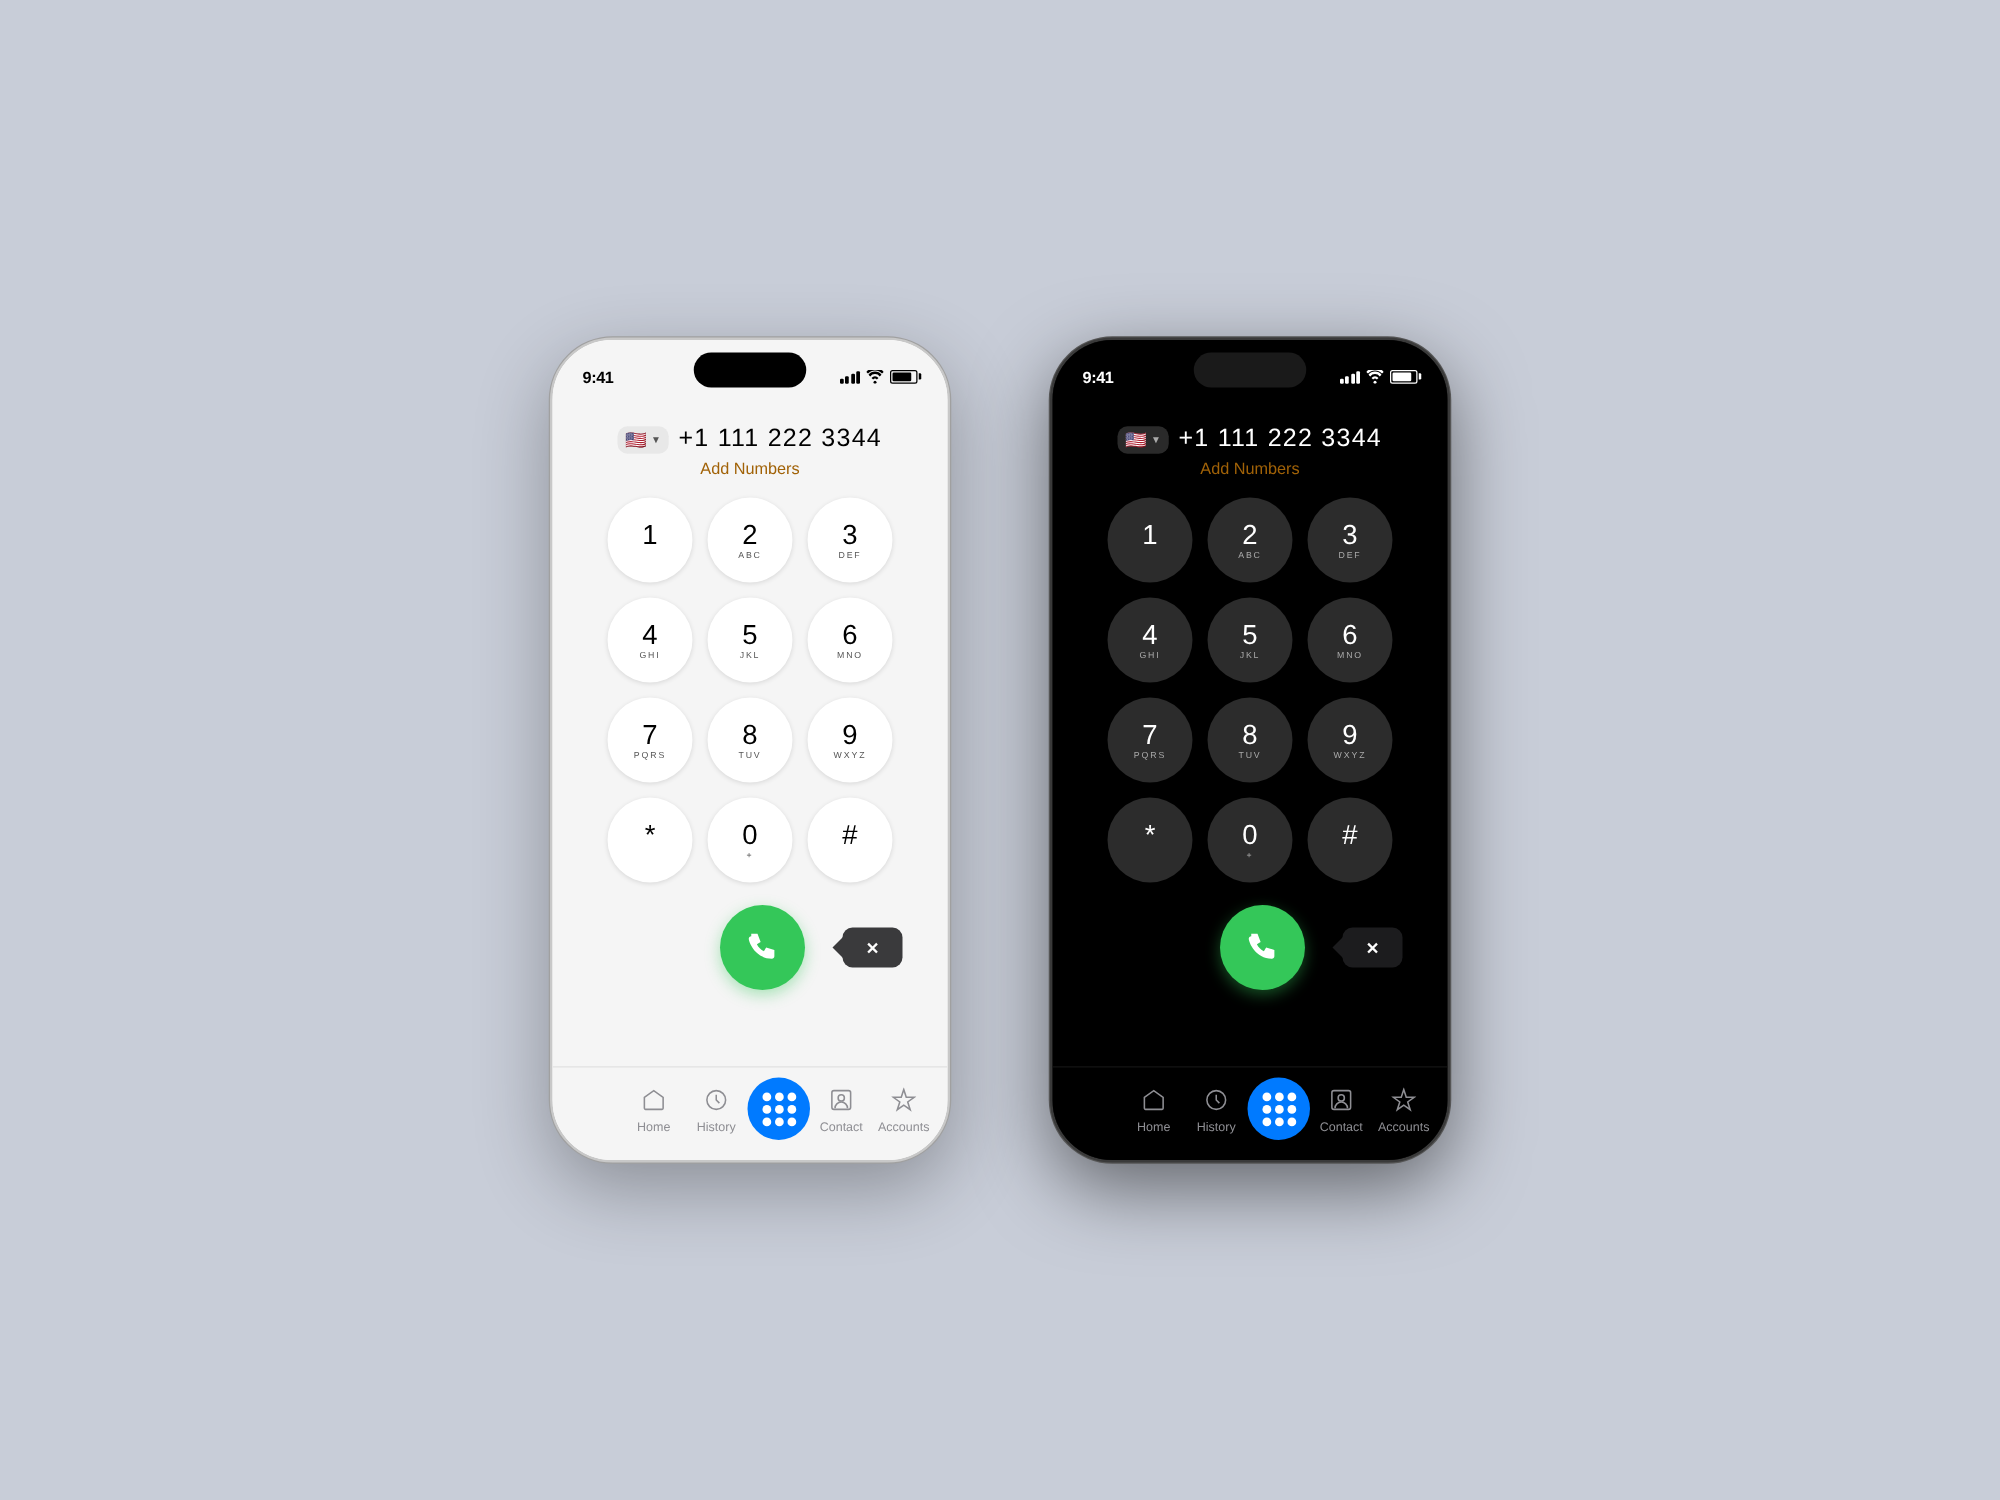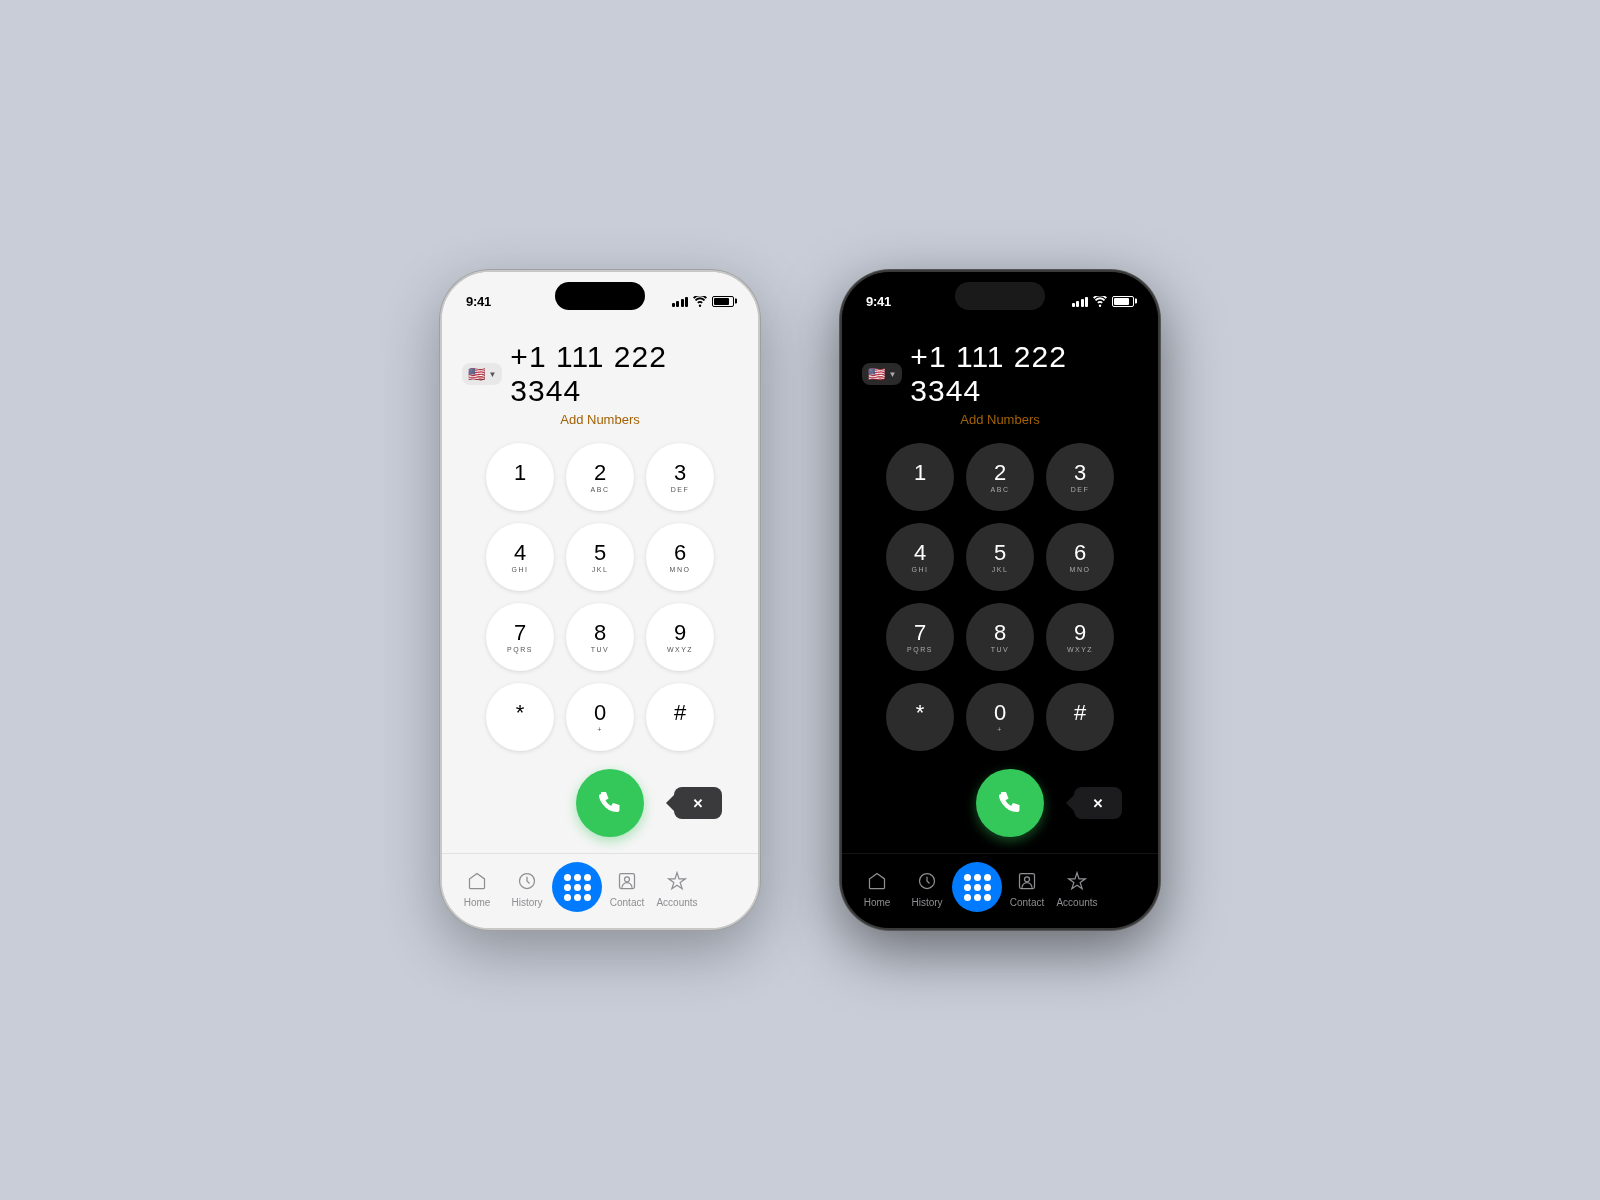--- a/index.html
+++ b/index.html
@@ -225,21 +225,21 @@
     }
 
     .flag-caret {
       font-size: 8px;
       color: #555;
     }
 
     .dark-phone .flag-caret { color: #aaa; }
 
     .phone-number {
-      font-size: 30px;
+      font-size: 20px;
       font-weight: 400;
       letter-spacing: 1px;
     }
 
     .light-phone .phone-number { color: #000; }
     .dark-phone .phone-number { color: #fff; }
 
     .add-numbers {
       font-size: 13px;
       color: #a16207;
@@ -355,21 +355,21 @@
     .delete-x {
       font-size: 13px;
       color: #fff;
       font-weight: 600;
     }
 
     
     .bottom-nav {
       display: flex;
       align-items: flex-end;
-      justify-content: flex-start;
+      justify-content: flex-end;
       padding: 8px 10px 20px;
       width: 100%;
       border-top: 1px solid rgba(0,0,0,0.08);
       margin-top: auto;
     }
 
     .dark-phone .bottom-nav {
       border-top: 1px solid rgba(255,255,255,0.08);
     }
 

